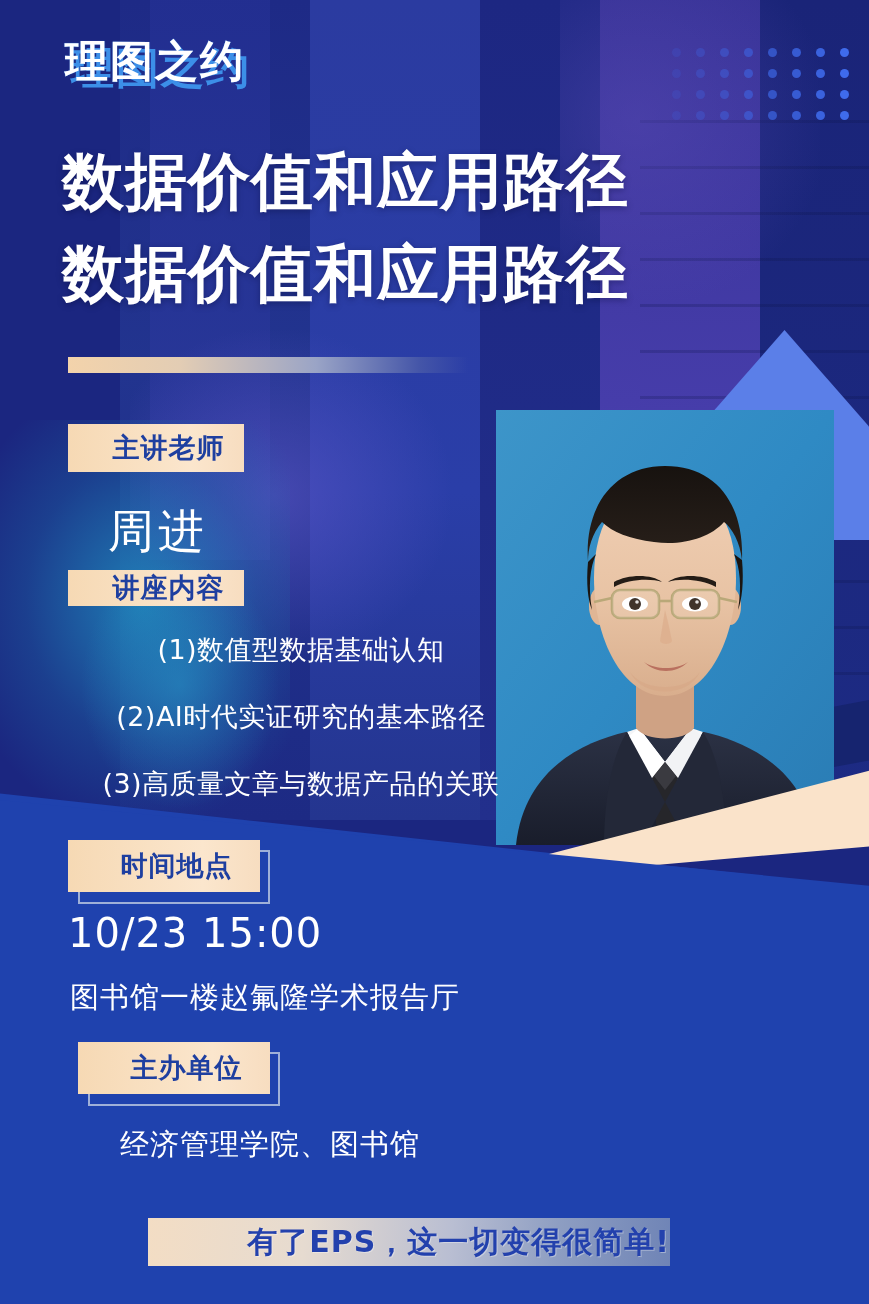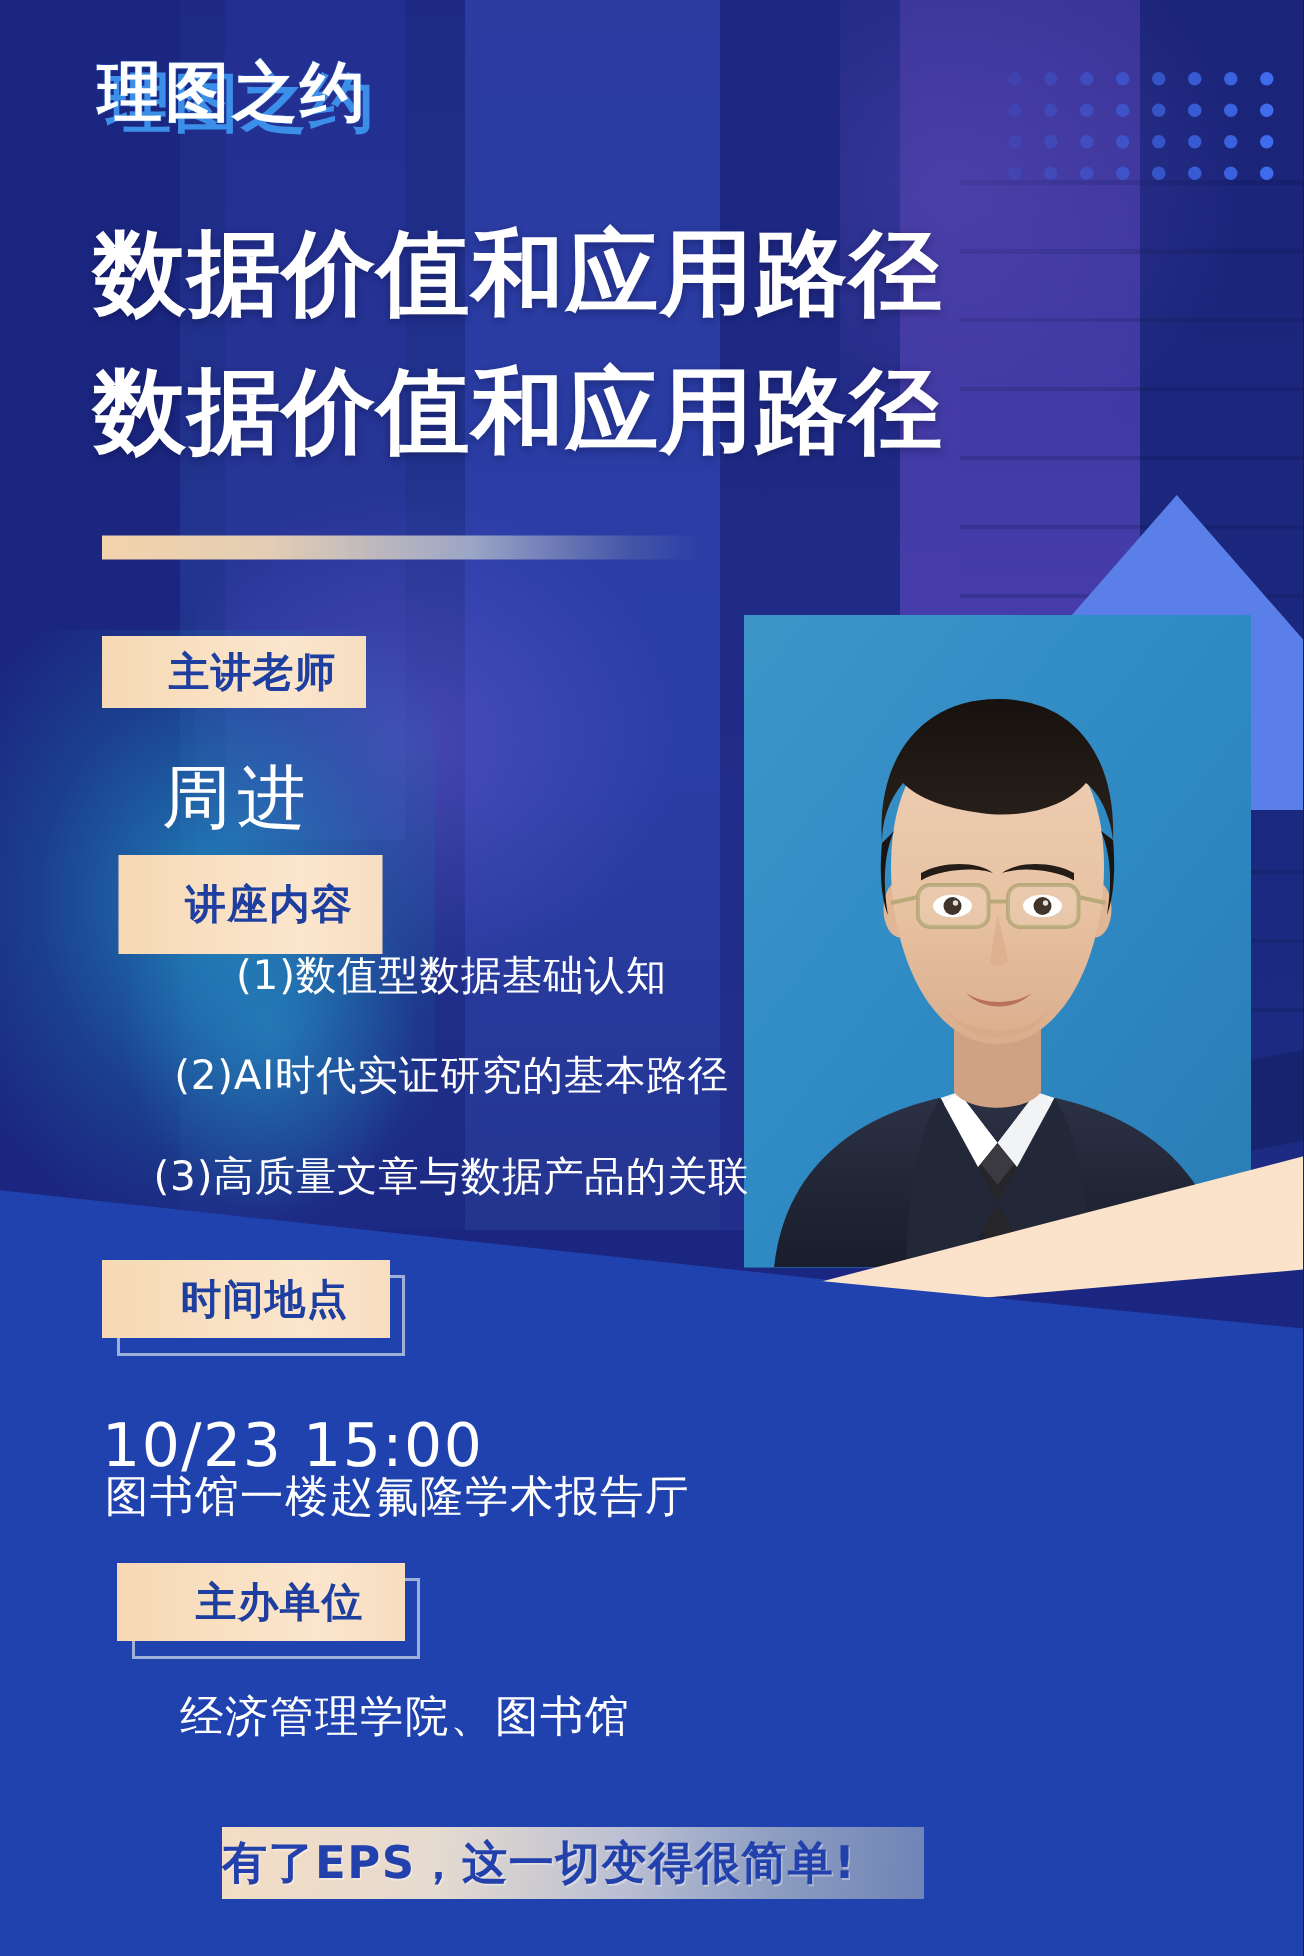--- a/index.html
+++ b/index.html
@@ -167,38 +167,38 @@
     position:absolute; left:66px; top:632px; width:470px; z-index:6;text-align:center;
   }
   .agenda li{
     list-style:none; color:#ffffff; font-size:27px;
     margin-bottom:31px; letter-spacing:.5px;
     font-family:"DejaVu Sans","Liberation Sans",sans-serif;
   }
   .when{
     position:absolute; left:68px; top:910px;
     color:#ffffff; font-size:40px; letter-spacing:1px;
-    font-family:"DejaVu Sans","Liberation Sans",sans-serif; z-index:6;margin-top:31px;
+    font-family:"DejaVu Sans","Liberation Sans",sans-serif; z-index:6;
   }
   .where{
     position:absolute; left:70px; top:978px;
     color:#ffffff; font-size:29px; letter-spacing:1px;
     font-family:"DejaVu Sans","Liberation Sans",sans-serif; z-index:6;
   }
   .org-name{
     position:absolute; left:82px; top:1125px;
     color:#ffffff; font-size:29px; letter-spacing:1px;
     font-family:"DejaVu Sans","Liberation Sans",sans-serif; z-index:6;margin-left:38px;
   }
 
   
   .slogan-bar{
-    position:absolute; left:148px; top:1218px; width:468px; height:48px;
+    position:absolute; left:148px; top:1218px; width:522px; height:48px;
     background:linear-gradient(95deg,#f3ddc4 0%,#e6dbd0 30%,#b9bed2 58%,#8e9ec2 78%,#6f84b6 100%);
-    display:flex; align-items:center; justify-content:flex-start;
+    display:flex; align-items:center; justify-content:flex-end;
     z-index:6;
   }
   .slogan-bar span{
     color:#2341ad; font-size:30px; font-weight:bold; letter-spacing:1px;
     font-family:"DejaVu Sans","Liberation Sans",sans-serif;
     text-shadow:1px 1px 0 rgba(255,255,255,.35);
   }
 
   
   .photo-wrap{
@@ -357,21 +357,21 @@
   <h1 class="title">
     <span class="line">数据价值和应用路径</span>
     <span class="line">数据价值和应用路径</span>
   </h1>
 
   <div class="rule"></div>
 
   <div class="badge" style="left:68px; top:424px; width:176px; height:48px; font-size:27px;">主讲老师</div>
   <div class="speaker-name">周进</div>
 
-  <div class="badge" style="left:68px; top:570px; width:176px; height:66px; font-size:27px;margin-left:11px;">讲座内容</div>
+  <div class="badge" style="left:68px; top:570px; width:176px; height:36px; font-size:27px;">讲座内容</div>
   <ul class="agenda">
     <li>(1)数值型数据基础认知</li>
     <li>(2)AI时代实证研究的基本路径</li>
     <li>(3)高质量文章与数据产品的关联</li>
   </ul>
 
   <div class="badge-frame" style="left:78px; top:850px; width:192px; height:54px;"></div>
   <div class="badge" style="left:68px; top:840px; width:192px; height:52px; font-size:27px;">时间地点</div>
   <div class="when">10/23 15:00</div>
   <div class="where">图书馆一楼赵氟隆学术报告厅</div>

